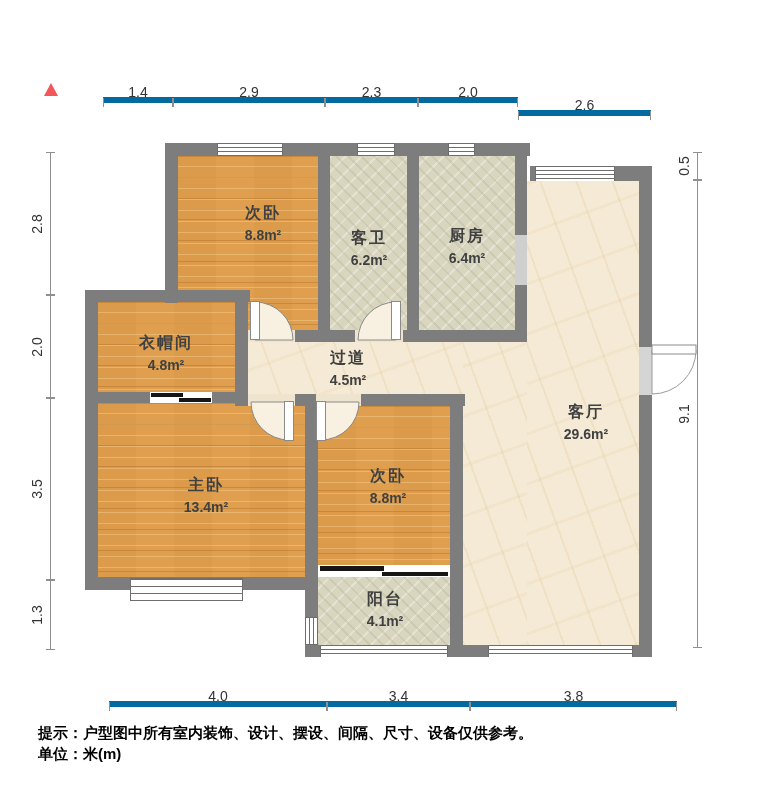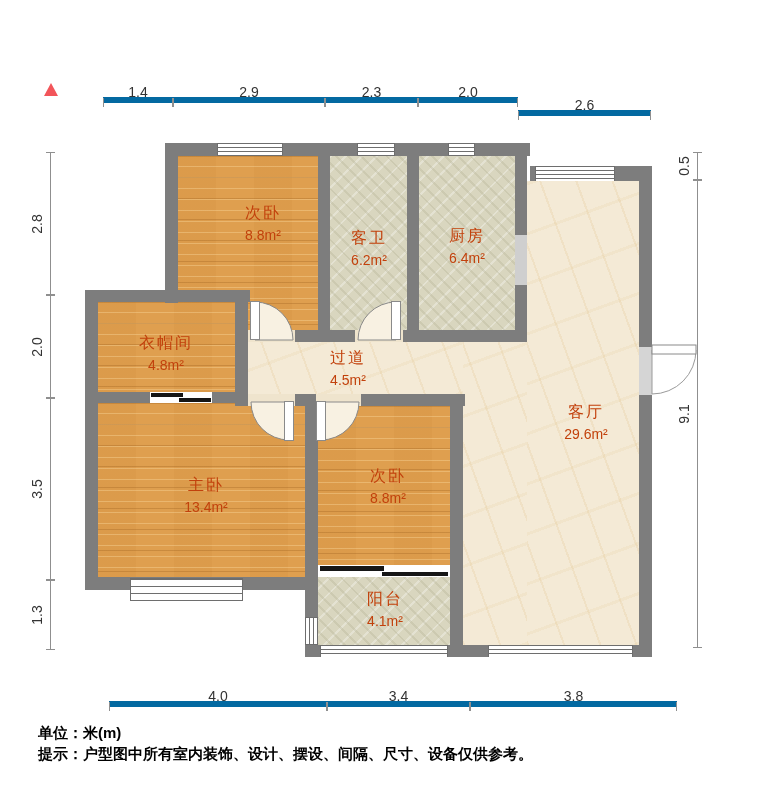--- a/index.html
+++ b/index.html
@@ -31,21 +31,21 @@
   .win-big{background-image:repeating-linear-gradient(180deg,#6e6e6e 0 1px, rgba(0,0,0,0) 1px 7px);
     border:1px solid #6e6e6e;}
   .win-v{position:absolute;background-color:#fff;box-sizing:border-box;
     border-top:1px solid #6e6e6e;border-bottom:1px solid #6e6e6e;
     background-image:repeating-linear-gradient(90deg,#6e6e6e 0 1px, rgba(0,0,0,0) 1px 4px);}
   
   .door{position:absolute;overflow:visible;}
   .slide{position:absolute;background:#fff;}
   .sbar{position:absolute;background:#161616;}
   
-  .rlabel{position:absolute;transform:translateX(-50%);text-align:center;color:#c2410c;white-space:nowrap;}
+  .rlabel{position:absolute;transform:translateX(-50%);text-align:center;color:#404040;white-space:nowrap;font-weight:bold;}
   .rname{font-size:16px;font-family:"Liberation Serif",serif;letter-spacing:2px;}
   .rarea{font-size:14px;margin-top:3px;letter-spacing:0;}
   
   .dim-h{position:absolute;height:0;border-top:6px solid #0369a1;}
   .dim-h::before,.dim-h::after{content:"";position:absolute;width:1px;height:9px;background:#8f8f8f;top:-5px;}
   .dim-h::before{left:0;} .dim-h::after{right:0;}
   .dim-h b{position:absolute;left:50%;bottom:3px;transform:translateX(-50%);
            font-weight:400;font-size:14px;color:#333;}
   .dim-v{position:absolute;width:0;border-left:1px solid #8f8f8f;}
   .dim-v::before,.dim-v::after{content:"";position:absolute;width:9px;height:1px;background:#8f8f8f;left:-5px;}
@@ -218,17 +218,17 @@
       <b>4.0</b>
     </div>
   <div class="dim-h" style="left:327px;top:701px;width:143px">
       <b>3.4</b>
     </div>
   <div class="dim-h" style="left:470px;top:701px;width:207px">
       <b>3.8</b>
     </div>
 
   <div class="footer">
+    <div>提示：户型图中所有室内装饰、设计、摆设、间隔、尺寸、设备仅供参考。</div>
     <div>单位：米(m)</div>
-    <div>提示：户型图中所有室内装饰、设计、摆设、间隔、尺寸、设备仅供参考。</div>
   </div>
 
 </div>
 
 </body></html>

